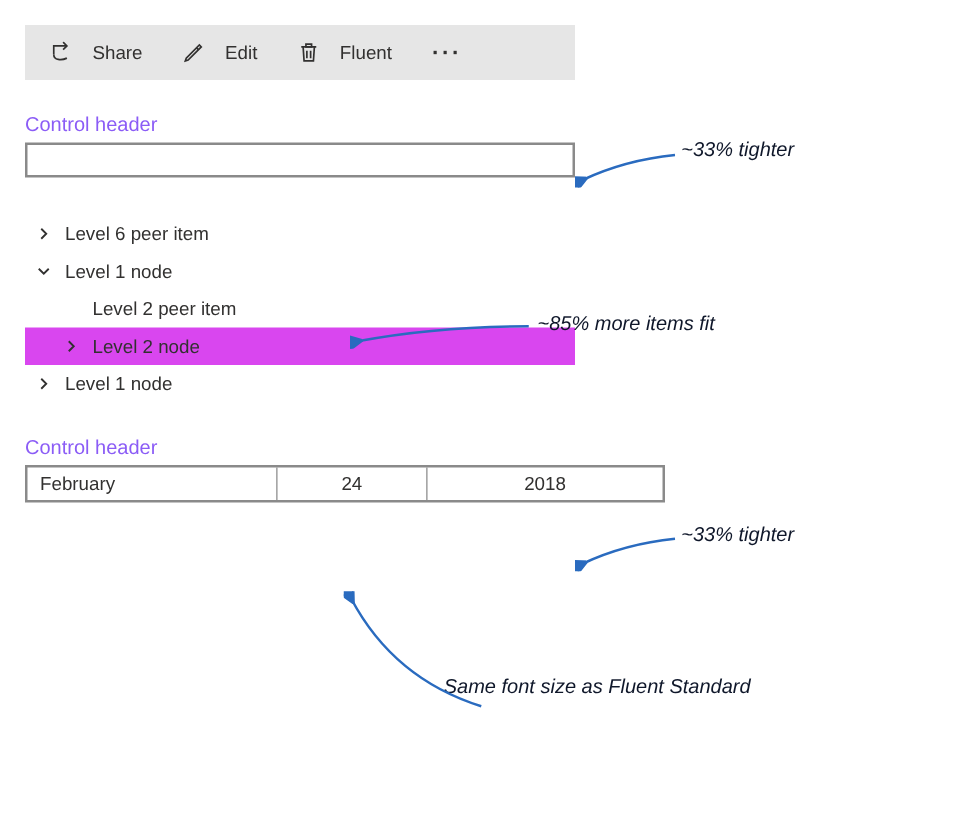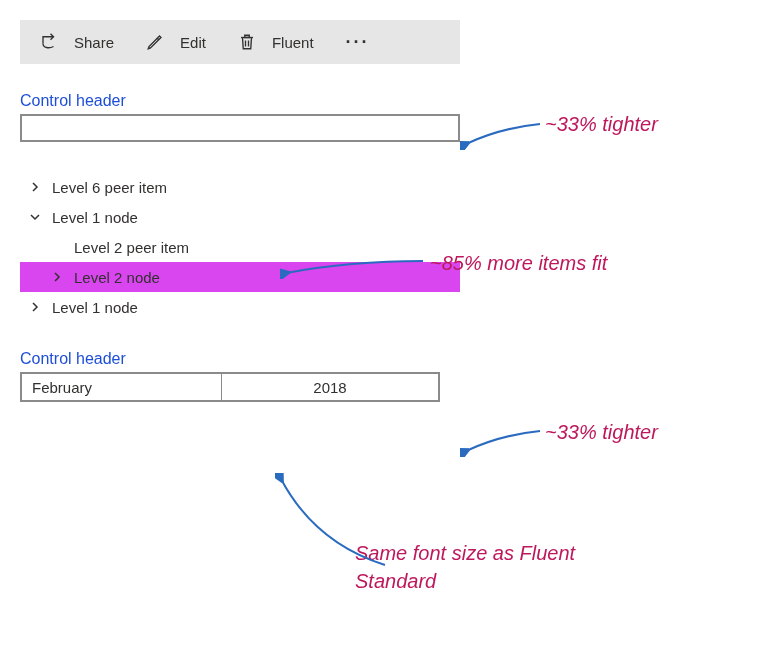--- a/index.html
+++ b/index.html
@@ -32,21 +32,21 @@
     }
     .toolbar-btn .tb-icon svg { display: block; }
     .toolbar-btn span { font-size: 15px; }
     .more-dots { letter-spacing: 2px; padding: 8px 14px; font-size: 18px; font-weight:bold; }
     
     .section { margin-left: 20px; }
     .control-header {
       font-size: 16px;
       margin-top: 28px;
       margin-bottom: 4px;
-      color: #1d4ed8;
+      color: #8b5cf6;
     }
     .textbox {
       width: 440px;
       height: 28px;
       border: 2px solid #8a8a8a;
       background: #fff;
     }
     
     .tree { margin-top: 30px; width: 440px; }
     .tree-item {
@@ -57,39 +57,39 @@
       gap: 10px;
     }
     .tree-item.selected { background: #d946ef; }
     .tree-item.level2 { padding-left: 30px; }
     .tree-item .chev { width: 14px; display: inline-flex; justify-content: center; }
     .chev.blank { width: 14px; }
     .tree-label { font-size: 15px; }
     
     .datebox {
       display: flex;
-      width: 420px;
+      width: 512px;
       border: 2px solid #8a8a8a;
       height: 30px;
     }
     .date-seg {
       display: flex;
       align-items: center;
       justify-content: center;
       font-size: 15px;
     }
     .date-seg.month { flex: 0 0 200px; justify-content: flex-start; padding-left: 10px; border-right: 1px solid #8a8a8a; }
     .date-seg.day { flex: 0 0 120px; border-right: 1px solid #8a8a8a; }
     .date-seg.year { flex: 1; }
     
     .annotation {
       position: absolute;
       font-style: italic;
-      color: #be185d;
-      font-size: 20px;
+      color: #0f172a;
+      font-size: 16px;
       line-height: 1.4;
     }
     .arrow {
       position: absolute;
       stroke: #2a6bbf;
       fill: #2a6bbf;
     }
   </style>
 </head>
 <body>
@@ -169,20 +169,21 @@
         </svg>
       </span>
     <span class="tree-label">Level 1 node</span>
   </div>
 </div>
 
 <div class="section">
   <div class="control-header">Control header</div>
   <div class="datebox">
     <div class="date-seg month">February</div>
+    <div class="date-seg day">24</div>
     <div class="date-seg year">2018</div>
   </div>
 </div>
 
 <div class="annotation" style="left:545px; top:110px;">~33% tighter</div>
 <svg class="arrow" style="left:460px; top:120px;" width="82" height="30">
   <defs>
       <marker id="ah1" markerWidth="8" markerHeight="8" refX="2" refY="4" orient="auto">
         <path d="M8 0 L0 4 L8 8 Z" fill="#2a6bbf"></path>
       </marker>

